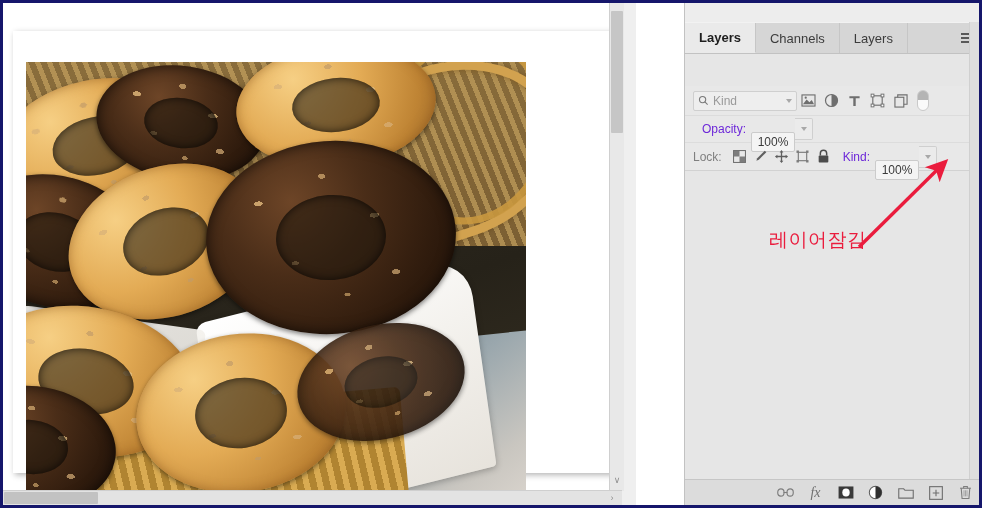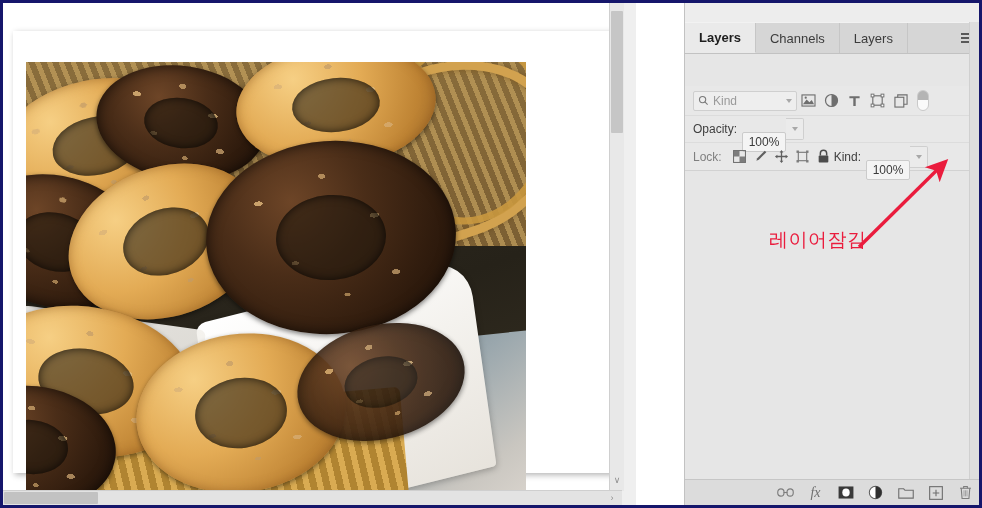--- a/index.html
+++ b/index.html
@@ -101,21 +101,21 @@
                border:1px solid #cacaca;margin-left:5px;}
 
   
   #blend-row{height:26px;background:#e8e8e8;display:flex;align-items:center;padding:0 8px;
              border-bottom:1px solid #dcdcdc;}
   #blend-select{width:137px;height:20px;background:#eeeeee;border:1px solid #cfcfcf;border-radius:2px;
                 display:flex;align-items:center;padding:0 5px;box-sizing:border-box;}
   #blend-name{font-size:12px;color:#8d8d8d;flex:1;}
   .caret{width:0;height:0;border-left:3.5px solid transparent;border-right:3.5px solid transparent;
          border-top:4px solid #a8a8a8;}
-  .fieldlabel{font-size:12px;color:#404040;margin-right:5px;}
+  .fieldlabel{font-size:12px;color:#6d28d9;margin-left:9px;margin-right:5px;}
   .numbox{width:42px;height:18px;background:#f4f4f4;border:1px solid #cbcbcb;border-radius:2px;
           font-size:12px;color:#3a3a3a;display:flex;align-items:center;justify-content:center;margin-top:26px;}
   .numstep{width:17px;height:20px;background:#ebebeb;border:1px solid #cfcfcf;border-left:none;border-radius:0 2px 2px 0;
            display:flex;align-items:center;justify-content:center;}
 
   
   #lock-row{height:27px;background:#e8e8e8;display:flex;align-items:center;padding:0 8px;
             border-bottom:1px solid #d2d2d2;}
   #lock-label{font-size:12px;color:#7f7f7f;margin-right:7px;}
   .li{width:21px;height:20px;display:flex;align-items:center;justify-content:center;}

